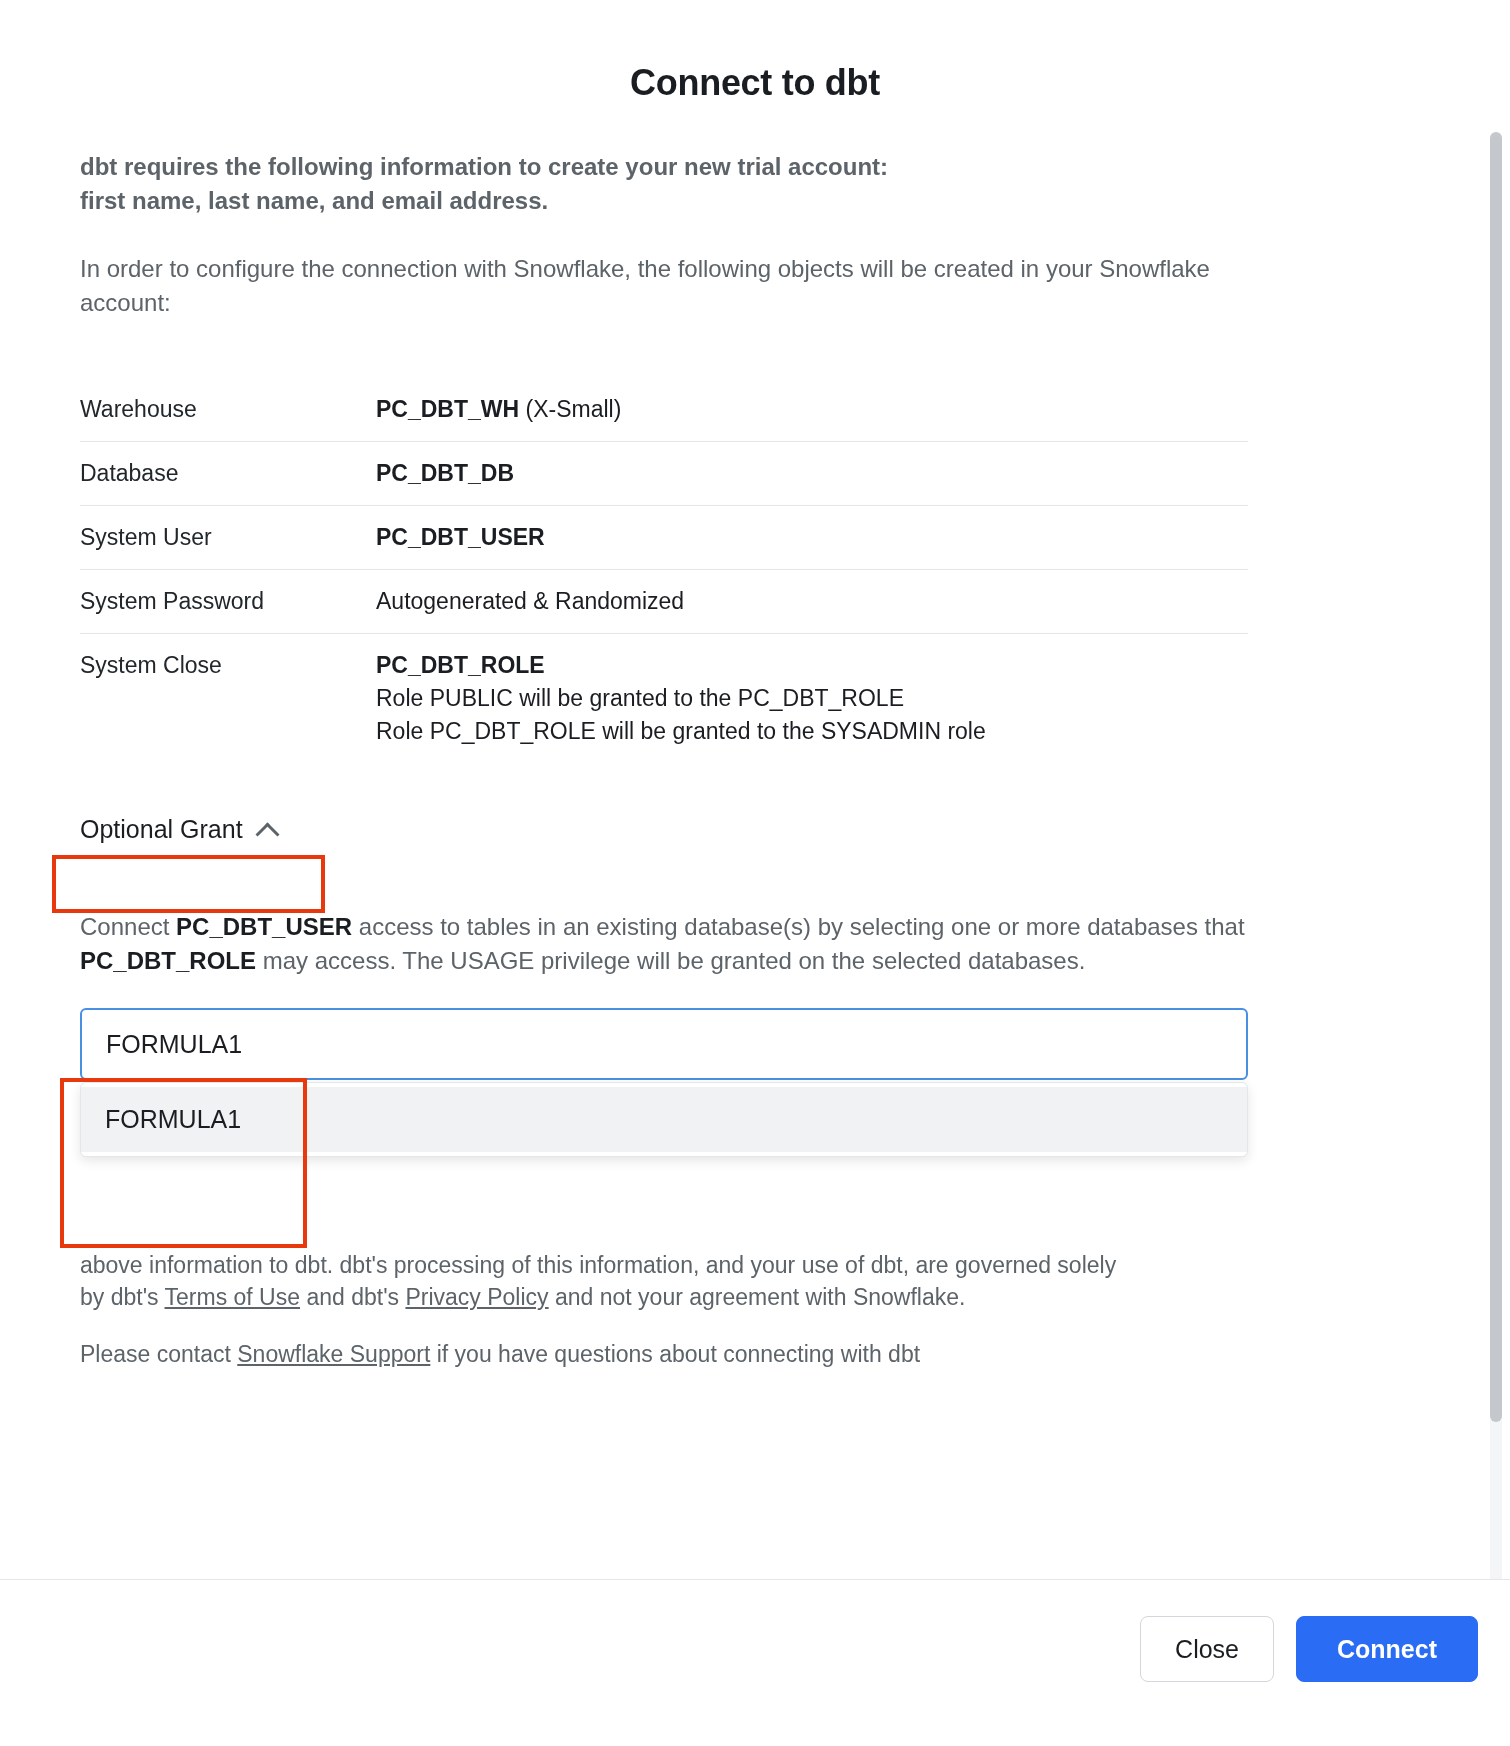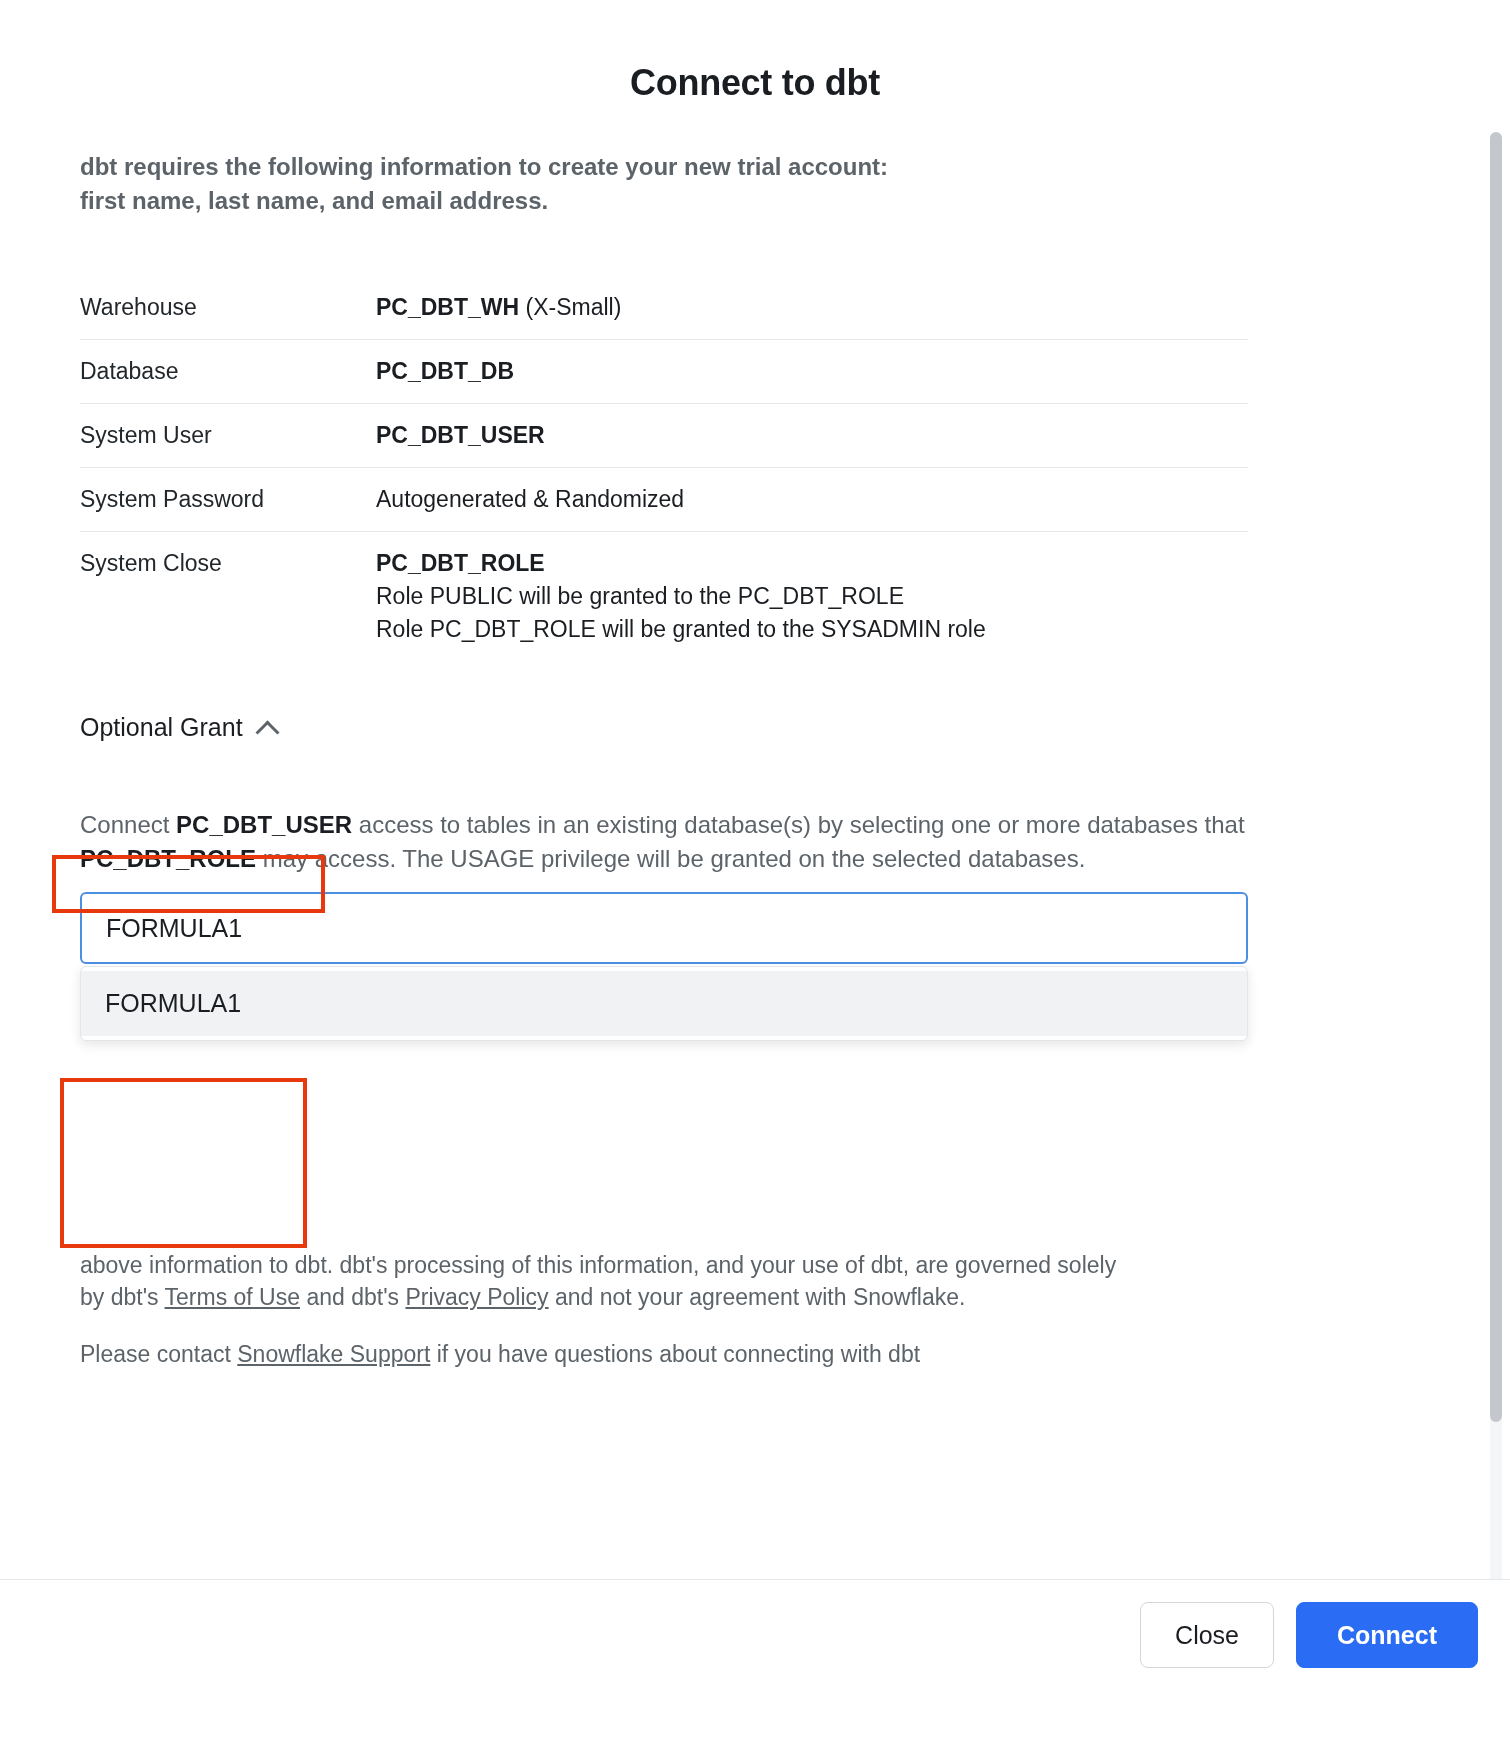--- a/index.html
+++ b/index.html
@@ -133,21 +133,21 @@
     font-size: 24px;
     color: #5c6369;
     line-height: 1.42;
     max-width: 1165px;
   }
   .grant-desc b { color: #1a1d21; font-weight: bold; }
 
   
   .combo-wrap {
     position: relative;
-    margin-top: 16px;
+    margin-top: 30px;
     width: 1168px;
   }
   .combo-input {
     width: 100%;
     box-sizing: border-box;
     height: 72px;
     border: 2px solid #4a90e2;
     border-radius: 6px;
     font-size: 25px;
     color: #1a1d21;
@@ -210,21 +210,21 @@
     left: 0;
     right: 0;
     bottom: 0;
     height: 166px;
     border-top: 1px solid #e4e7ea;
     background: #ffffff;
   }
   .footer-inner {
     position: absolute;
     right: 32px;
-    top: 22px;
+    top: 36px;
     display: flex;
     gap: 22px;
     align-items: center;
   }
   .btn {
     font-family: "Liberation Sans", sans-serif;
     font-size: 25px;
     border-radius: 8px;
     cursor: pointer;
     border: 1px solid #d3d7db;
@@ -273,20 +273,21 @@
     <div class="scrollbar-thumb"></div>
   </div>
 
   <div class="body-scroll">
 
     <div class="intro-bold">
       <div>dbt requires the following information to create your new trial account:</div>
       <div>first name, last name, and email address.</div>
     </div>
 
+    <div class="intro-normal">In order to configure the connection with Snowflake, the following objects will be created in your Snowflake account:</div>
 
     <table class="info-table">
       <tbody>
           <tr>
         <td class="label">Warehouse</td>
         <td class="value"><b>PC_DBT_WH</b><span> (X-Small)</span></td>
       </tr>
       <tr>
         <td class="label">Database</td>
         <td class="value"><b>PC_DBT_DB</b><span></span></td>

